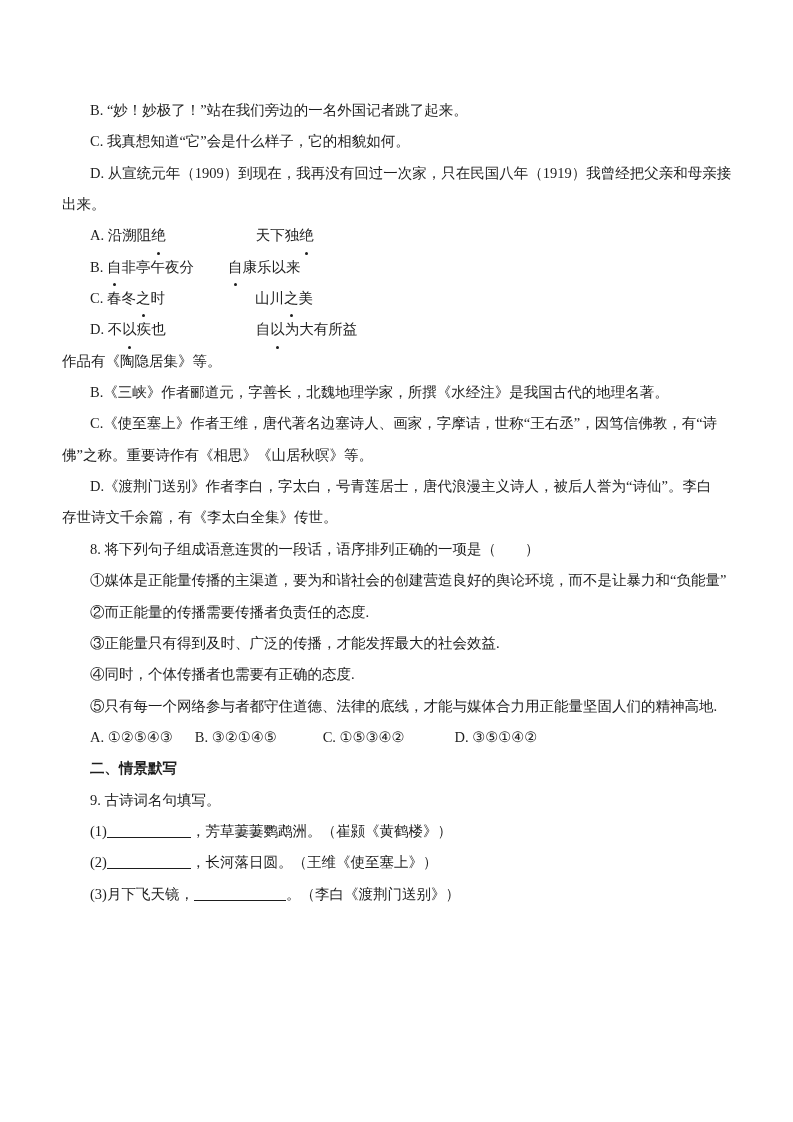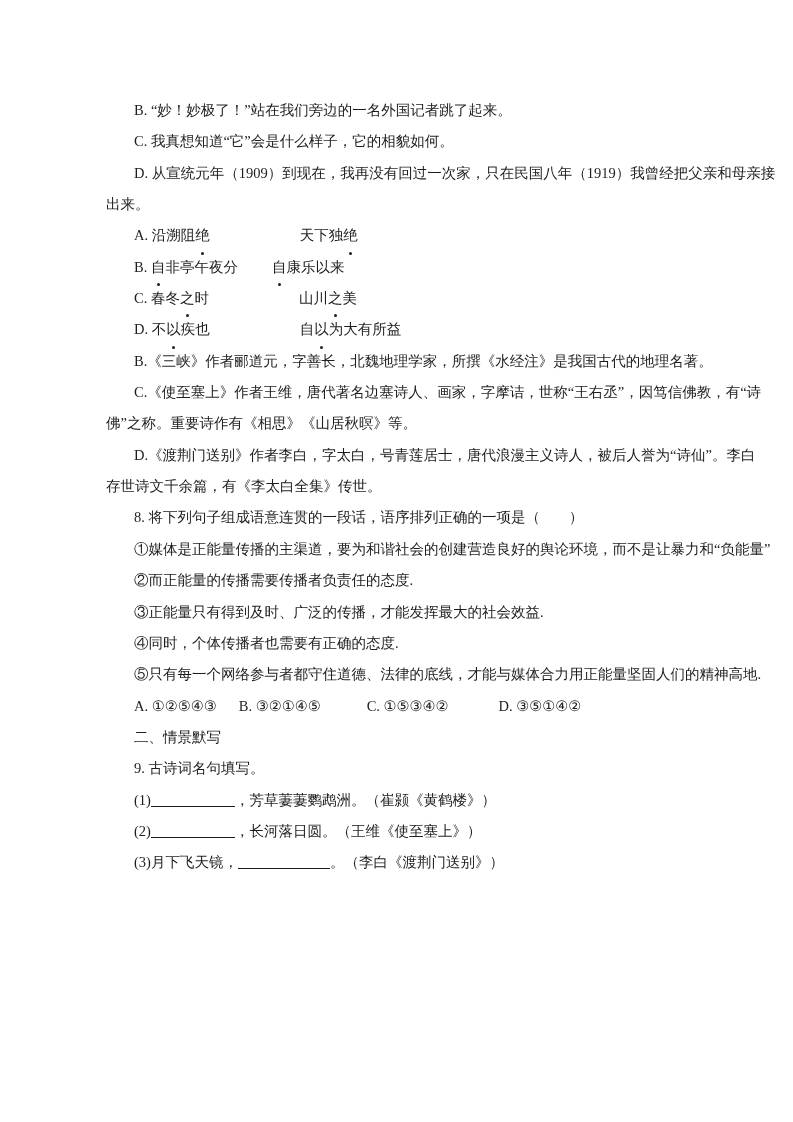--- a/index.html
+++ b/index.html
@@ -18,24 +18,23 @@
     position: absolute;
     left: 62px; top: 95px;
     width: 690px;
     font-size: 14.5px;
     color: #1d1d1d;
   }
   .line {
     height: 31.35px;
     line-height: 31.35px;
     white-space: pre;
-    margin-left: 44px;
   }
   .indent { padding-left: 28px; }
-  .bold { font-weight: normal; }
+  .bold { font-weight: bold; }
   .gap { display: inline-block; height: 1px; }
   .blank {
     display: inline-block;
     height: 15px;
     border-bottom: 1.2px solid #1d1d1d;
     vertical-align: -2px;
   }
   .em { position: relative; display: inline-block; }
   .em::after {
     content: "";
@@ -53,20 +52,21 @@
 <div class="page">
   <div class="content">
       <div class="line indent"><span>B. “妙！妙极了！”站在我们旁边的一名外国记者跳了起来。</span></div>
       <div class="line indent"><span>C. 我真想知道“它”会是什么样子，它的相貌如何。</span></div>
       <div class="line indent"><span>D. 从宣统元年（1909）到现在，我再没有回过一次家，只在民国八年（1919）我曾经把父亲和母亲接</span></div>
       <div class="line"><span>出来。</span></div>
       <div class="line indent"><span>A. 沿溯阻</span><span class="em">绝</span><span class="gap" style="width: 90px;"></span><span>天下独</span><span class="em">绝</span></div>
       <div class="line indent"><span>B. </span><span class="em">自</span><span>非亭午夜分</span><span class="gap" style="width: 34px;"></span><span class="em">自</span><span>康乐以来</span></div>
       <div class="line indent"><span>C. 春冬</span><span class="em">之</span><span>时</span><span class="gap" style="width: 90px;"></span><span>山川</span><span class="em">之</span><span>美</span></div>
       <div class="line indent"><span>D. 不</span><span class="em">以</span><span>疾也</span><span class="gap" style="width: 90px;"></span><span>自</span><span class="em">以</span><span>为大有所益</span></div>
+      <div class="line"><span>作品有《陶隐居集》等。</span></div>
       <div class="line indent"><span>B.《三峡》作者郦道元，字善长，北魏地理学家，所撰《水经注》是我国古代的地理名著。</span></div>
       <div class="line indent"><span>C.《使至塞上》作者王维，唐代著名边塞诗人、画家，字摩诘，世称“王右丞”，因笃信佛教，有“诗</span></div>
       <div class="line"><span>佛”之称。重要诗作有《相思》《山居秋暝》等。</span></div>
       <div class="line indent"><span>D.《渡荆门送别》作者李白，字太白，号青莲居士，唐代浪漫主义诗人，被后人誉为“诗仙”。李白</span></div>
       <div class="line"><span>存世诗文千余篇，有《李太白全集》传世。</span></div>
       <div class="line indent"><span>8. 将下列句子组成语意连贯的一段话，语序排列正确的一项是（　　）</span></div>
       <div class="line indent"><span>①媒体是正能量传播的主渠道，要为和谐社会的创建营造良好的舆论环境，而不是让暴力和“负能量”</span></div>
       <div class="line indent"><span>②而正能量的传播需要传播者负责任的态度.</span></div>
       <div class="line indent"><span>③正能量只有得到及时、广泛的传播，才能发挥最大的社会效益.</span></div>
       <div class="line indent"><span>④同时，个体传播者也需要有正确的态度.</span></div>

